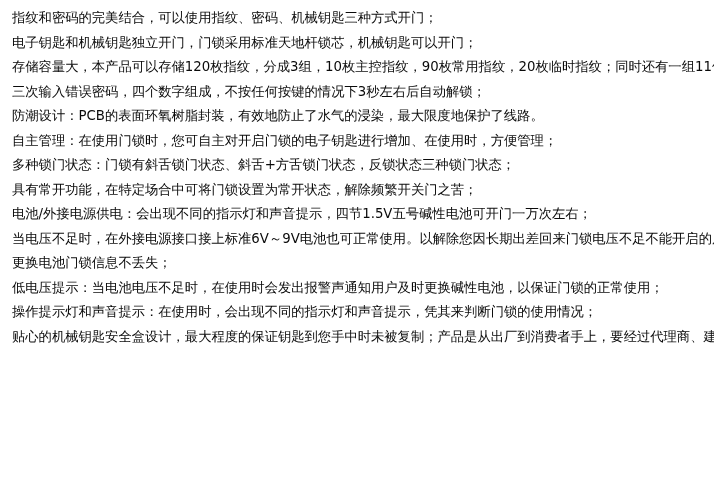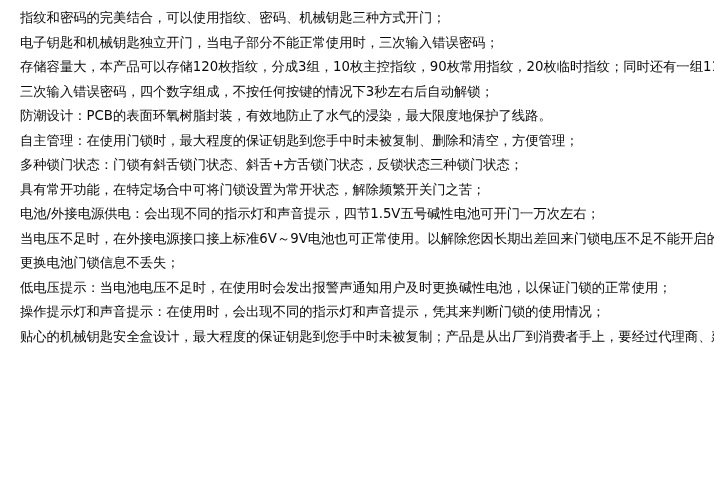--- a/index.html
+++ b/index.html
@@ -8,42 +8,42 @@
   }
   body {
     width: 714px;
     height: 481px;
     background: #ffffff;
     font-family: "DejaVu Sans", "Liberation Sans", sans-serif;
     color: #000000;
     overflow: hidden;
   }
   .doc {
-    padding: 6px 4px 0 20px;
+    padding: 6px 4px 0 12px;
     box-sizing: border-box;
     width: 714px;
   }
   .line {
     font-size: 13.3px;
     line-height: 24.5px;
     white-space: nowrap;
     letter-spacing: 0px;
     color: #0a0a0a;
   }
 </style>
 </head>
 <body>
 
 <div class="doc">
   <div class="line">指纹和密码的完美结合，可以使用指纹、密码、机械钥匙三种方式开门；</div>
-  <div class="line">电子钥匙和机械钥匙独立开门，当电子部分不能正常使用时，三次输入错误密码；</div>
+  <div class="line">电子钥匙和机械钥匙独立开门，门锁采用标准天地杆锁芯，机械钥匙可以开门；</div>
   <div class="line">存储容量大，本产品可以存储120枚指纹，分成3组，10枚主控指纹，90枚常用指纹，20枚临时指纹；同时还有一组11位的备用开门密码，该密码开头非“0”，由“0123”四个数字组成。</div>
   <div class="line">三次输入错误密码，四个数字组成，不按任何按键的情况下3秒左右后自动解锁；</div>
   <div class="line">防潮设计：PCB的表面环氧树脂封装，有效地防止了水气的浸染，最大限度地保护了线路。</div>
-  <div class="line">自主管理：在使用门锁时，最大程度的保证钥匙到您手中时未被复制、删除和清空，方便管理；</div>
+  <div class="line">自主管理：在使用门锁时，您可自主对开启门锁的电子钥匙进行增加、在使用时，方便管理；</div>
   <div class="line">多种锁门状态：门锁有斜舌锁门状态、斜舌+方舌锁门状态，反锁状态三种锁门状态；</div>
   <div class="line">具有常开功能，在特定场合中可将门锁设置为常开状态，解除频繁开关门之苦；</div>
   <div class="line">电池/外接电源供电：会出现不同的指示灯和声音提示，四节1.5V五号碱性电池可开门一万次左右；</div>
   <div class="line">当电压不足时，在外接电源接口接上标准6V～9V电池也可正常使用。以解除您因长期出差回来门锁电压不足不能开启的后顾之忧。</div>
   <div class="line">更换电池门锁信息不丢失；</div>
   <div class="line">低电压提示：当电池电压不足时，在使用时会发出报警声通知用户及时更换碱性电池，以保证门锁的正常使用；</div>
   <div class="line">操作提示灯和声音提示：在使用时，会出现不同的指示灯和声音提示，凭其来判断门锁的使用情况；</div>
   <div class="line">贴心的机械钥匙安全盒设计，最大程度的保证钥匙到您手中时未被复制；产品是从出厂到消费者手上，要经过代理商、建筑商、小区物业管理人员、装修公司......请问你手中的钥匙还安全吗？</div>
 </div>
 

